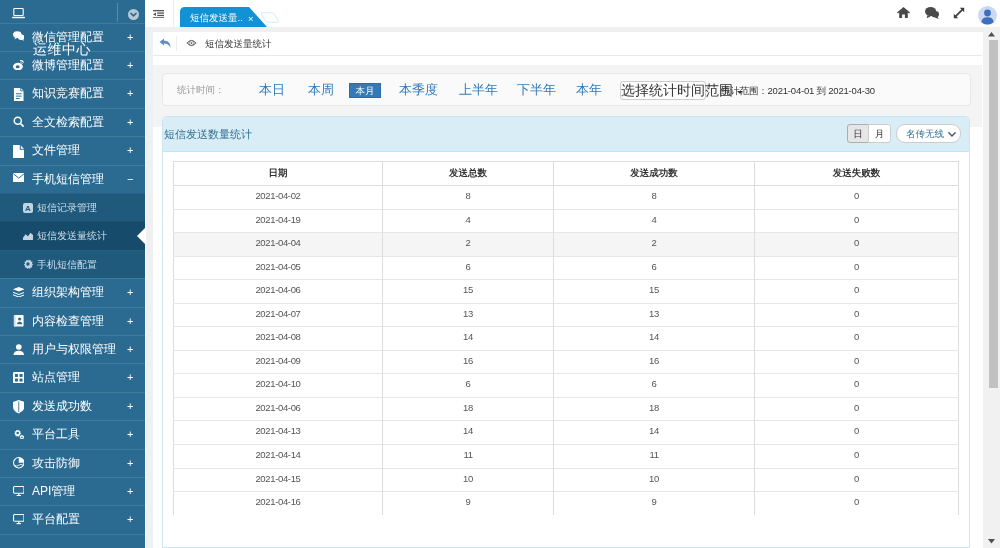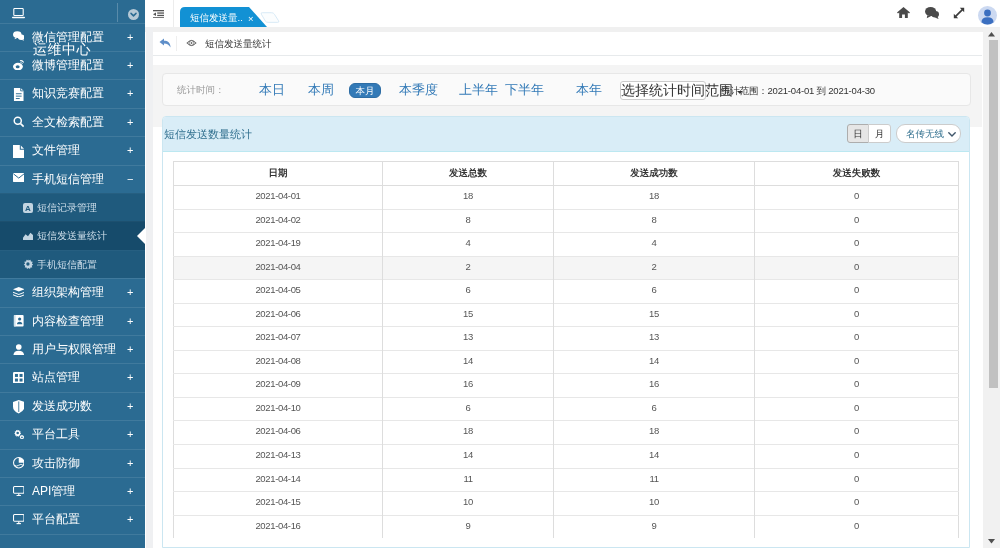--- a/index.html
+++ b/index.html
@@ -28,21 +28,21 @@
 #crumb{position:absolute;left:152.5px;top:31.5px;width:829.5px;height:23px;background:#fff;border-bottom:1px solid #e7eaec;}
 #crumb .v1{position:absolute;left:23.5px;top:4px;width:1px;height:15px;background:#eee;}
 #crumb .txt{position:absolute;left:52.5px;top:0;line-height:23px;color:#333;}
 
 #gutter{position:absolute;left:146px;top:27px;width:6.6px;height:521px;background:#eff0f2;}
 #contentbg{position:absolute;left:152.5px;top:64.7px;width:829.5px;height:62.3px;background:#f4f4f4;}
 
 #fpanel{position:absolute;left:162px;top:73px;width:809px;height:33px;background:#fafafa;border:1px solid #e7e7e7;border-radius:4px;box-sizing:border-box;}
 .flink{position:absolute;top:0;line-height:31px;color:#337ab7;font-size:13px;}
 #fpanel .glabel{position:absolute;left:14px;top:0;line-height:31px;color:#999;font-size:9.5px;}
-#btnmonth{position:absolute;left:186px;top:9px;width:32px;height:14.5px;background:#337ab7;border:1px solid #2e6da4;border-radius:6px;color:#fff;text-align:center;line-height:13px;box-sizing:border-box;font-size:9.5px;}
+#btnmonth{position:absolute;left:186px;top:9px;width:32px;height:14.5px;background:#337ab7;border:1px solid #2e6da4;border-radius:0;color:#fff;text-align:center;line-height:13px;box-sizing:border-box;font-size:9.5px;}
 #btnrange{position:absolute;left:457px;top:7px;width:86px;height:19px;background:#fff;border:1px solid #ccc;border-radius:3px;color:#333;text-align:center;line-height:17.5px;box-sizing:border-box;font-size:14px;white-space:nowrap;}
 #rangetxt{position:absolute;left:558px;top:0;line-height:33px;color:#333;font-size:9.5px;letter-spacing:-0.2px;}
 
 #dpanel{position:absolute;left:162px;top:115.5px;width:808px;height:432.5px;background:#fff;border:1px solid #cbe6f1;border-radius:4px 4px 0 0;box-sizing:border-box;}
 #dphead{position:absolute;left:0;top:0;width:806px;height:34px;background:#d9edf7;border-bottom:1px solid #bce8f1;border-radius:3px 3px 0 0;}
 #dphead .t{position:absolute;left:1px;top:0;line-height:34px;color:#31708f;font-size:11px;}
 #grpday{position:absolute;left:684px;top:7.5px;width:22px;height:18.5px;background:#e6e6e6;border:1px solid #adadad;border-radius:3px 0 0 3px;box-sizing:border-box;text-align:center;line-height:17px;color:#333;font-size:9.5px;}
 #grpmon{position:absolute;left:705px;top:7.5px;width:23px;height:18.5px;background:#fff;border:1px solid #ccc;border-radius:0 3px 3px 0;box-sizing:border-box;text-align:center;line-height:17px;color:#333;font-size:9.5px;}
 #selop{position:absolute;left:733px;top:7.5px;width:65px;height:18.5px;background:#fff;border:1px solid #ccc;border-radius:9px;box-sizing:border-box;color:#333;}
 #selop .t{position:absolute;left:9px;top:0;line-height:17px;font-size:9.5px;}
@@ -333,21 +333,21 @@
 <div id="gutter"></div>
 <div id="contentbg"></div>
 
 <div id="fpanel">
   <div class="glabel">统计时间：</div>
   <div class="flink" style="left:96px">本日</div>
   <div class="flink" style="left:145px">本周</div>
   <div id="btnmonth">本月</div>
   <div class="flink" style="left:236px">本季度</div>
   <div class="flink" style="left:296px">上半年</div>
-  <div class="flink" style="left:342px">下半年</div>
+  <div class="flink" style="left:354px">下半年</div>
   <div class="flink" style="left:413px">本年</div>
   <div id="btnrange">选择统计时间范围 <span style="display:inline-block;vertical-align:1.5px;width:0;height:0;border-left:3.5px solid transparent;border-right:3.5px solid transparent;border-top:3.5px solid #333;"></span></div>
   <div id="rangetxt">统计范围：2021-04-01 到 2021-04-30</div>
 </div>
 
 <div id="dpanel">
   <div id="dphead">
     <div class="t">短信发送数量统计</div>
     <div id="grpday">日</div>
     <div id="grpmon">月</div>
@@ -367,26 +367,20 @@
       <col style="width:201px">
       <col style="width:204px">
     </colgroup>
   <tbody id="tbody">
   <tr>
         <th>日期</th>
         <th class="vb">发送总数</th>
         <th class="vb">发送成功数</th>
         <th class="vb">发送失败数</th>
       </tr>
-  <tr class="first">
-        <td>2021-04-01</td>
-        <td class="vb">18</td>
-        <td class="vb">18</td>
-        <td class="vb">0</td>
-      </tr>
       <tr>
         <td>2021-04-02</td>
         <td class="vb">8</td>
         <td class="vb">8</td>
         <td class="vb">0</td>
       </tr>
       <tr>
         <td>2021-04-19</td>
         <td class="vb">4</td>
         <td class="vb">4</td>

